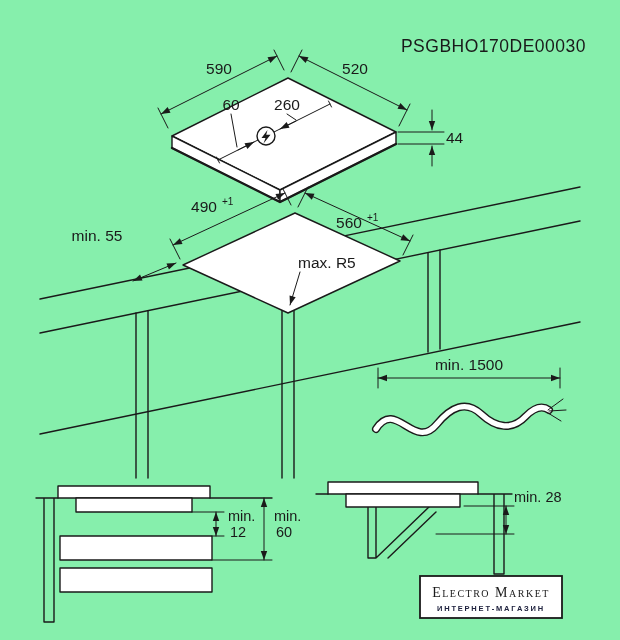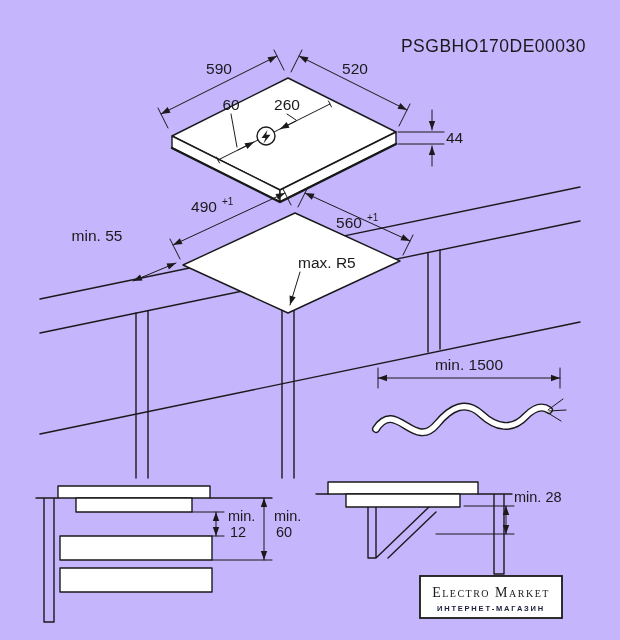--- a/index.html
+++ b/index.html
@@ -1,16 +1,16 @@
 <!DOCTYPE html>
 <html><head>
 <meta charset="utf-8">
 <style>
   html,body{margin:0;padding:0;background:#fff;}
-  .stage{position:relative;width:620px;height:640px;background:#c4b5fd;overflow:hidden;
+  .stage{position:relative;width:620px;height:640px;background:#86efac;overflow:hidden;
          font-family:"Liberation Sans",sans-serif;}
   svg{display:block;}
   svg text{fill:#1a1a1a;font-family:"Liberation Sans",sans-serif;}
   .title{font-size:17.5px;letter-spacing:.5px;}
   .dim{font-size:15.5px;}
   .dim-s{font-size:14.5px;}
   .sup{font-size:10px;}
   .logo-title{font-family:"Liberation Serif",serif;font-size:14px;letter-spacing:1.5px;font-variant:small-caps;}
   .logo-sub{font-size:7.5px;font-weight:bold;letter-spacing:1.8px;fill:#20233f;}
   .ln{stroke:#1a1a1a;stroke-width:1.4;fill:none;stroke-linecap:round;stroke-linejoin:round;}

